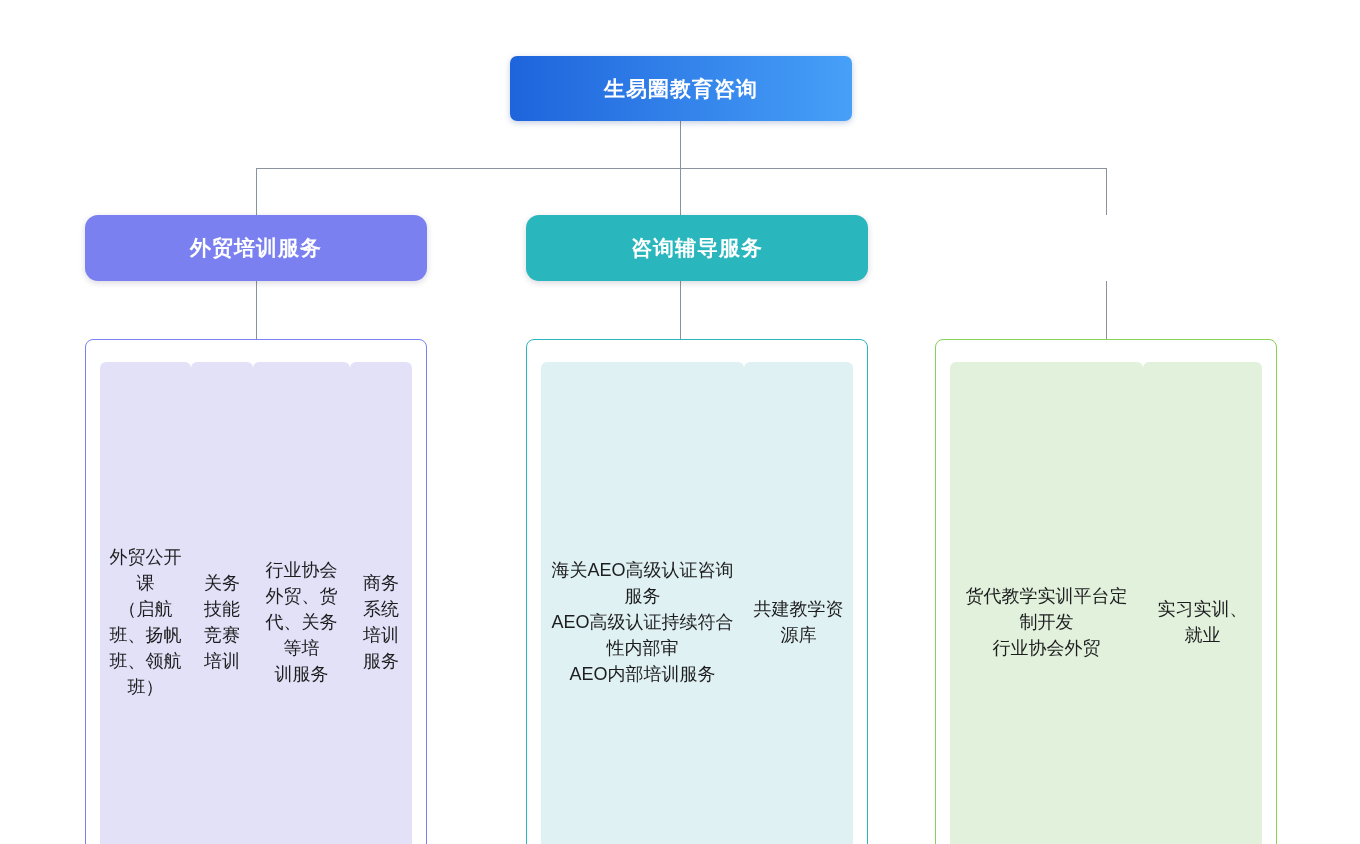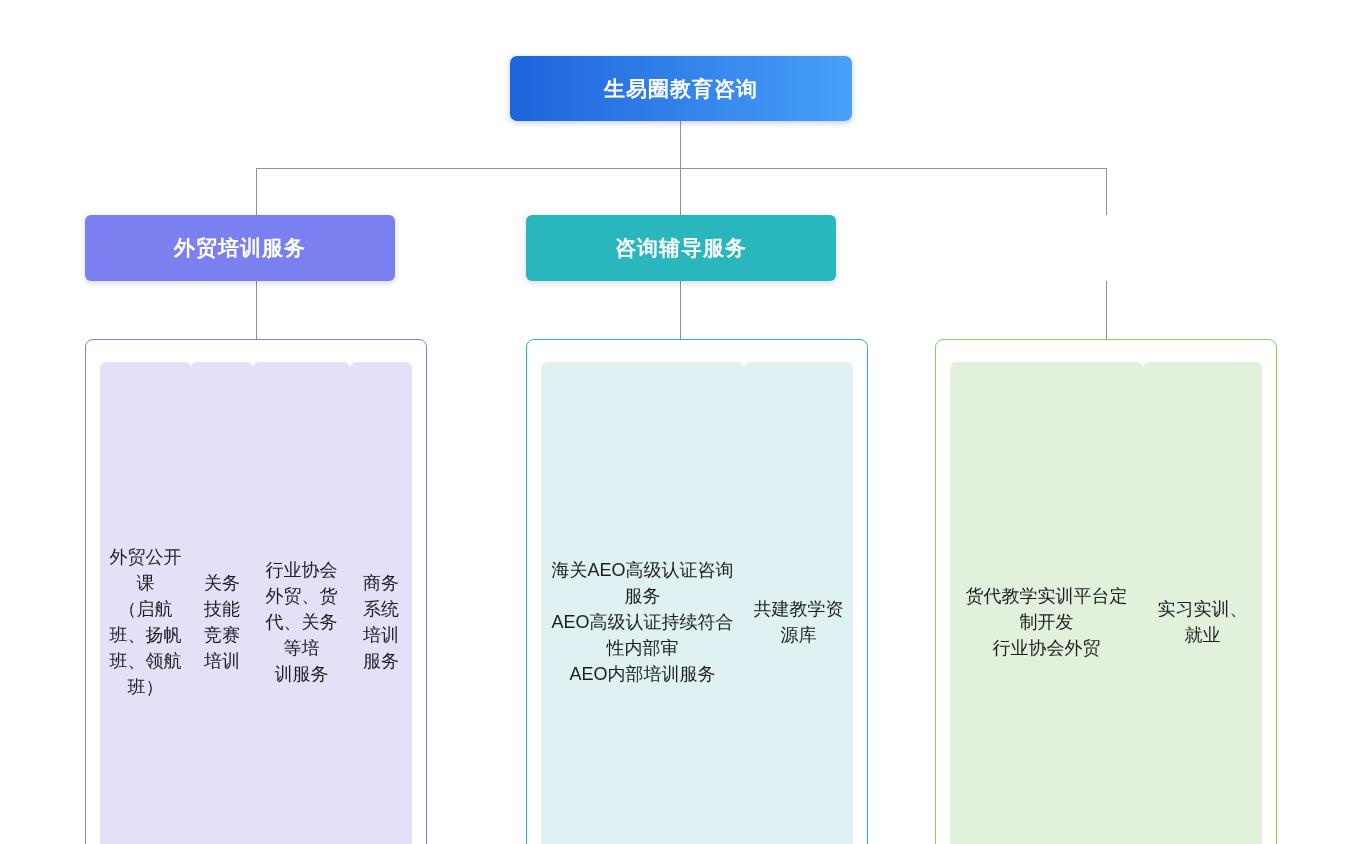--- a/index.html
+++ b/index.html
@@ -33,22 +33,22 @@
     border-radius: 7px;
     display: flex; align-items: center; justify-content: center;
     color: #ffffff; font-size: 21px; font-weight: bold; letter-spacing: 1px;
     box-shadow: 0 2px 6px rgba(20, 60, 140, 0.25);
   }
 
   
   .branch-header {
     position: absolute;
     top: 215px;
-    width: 310px; height: 66px;
-    border-radius: 6px;
+    width: 342px; height: 66px;
+    border-radius: 13px;
     display: flex; align-items: center; justify-content: center;
     color: #ffffff; font-size: 21px; font-weight: bold; letter-spacing: 1px;
     background: var(--accent);
     box-shadow: 0 2px 6px rgba(40, 40, 80, 0.18);
   }
   .branch-container {
     position: absolute;
     top: 339px;
     width: 342px; height: 564px;
     box-sizing: border-box;

